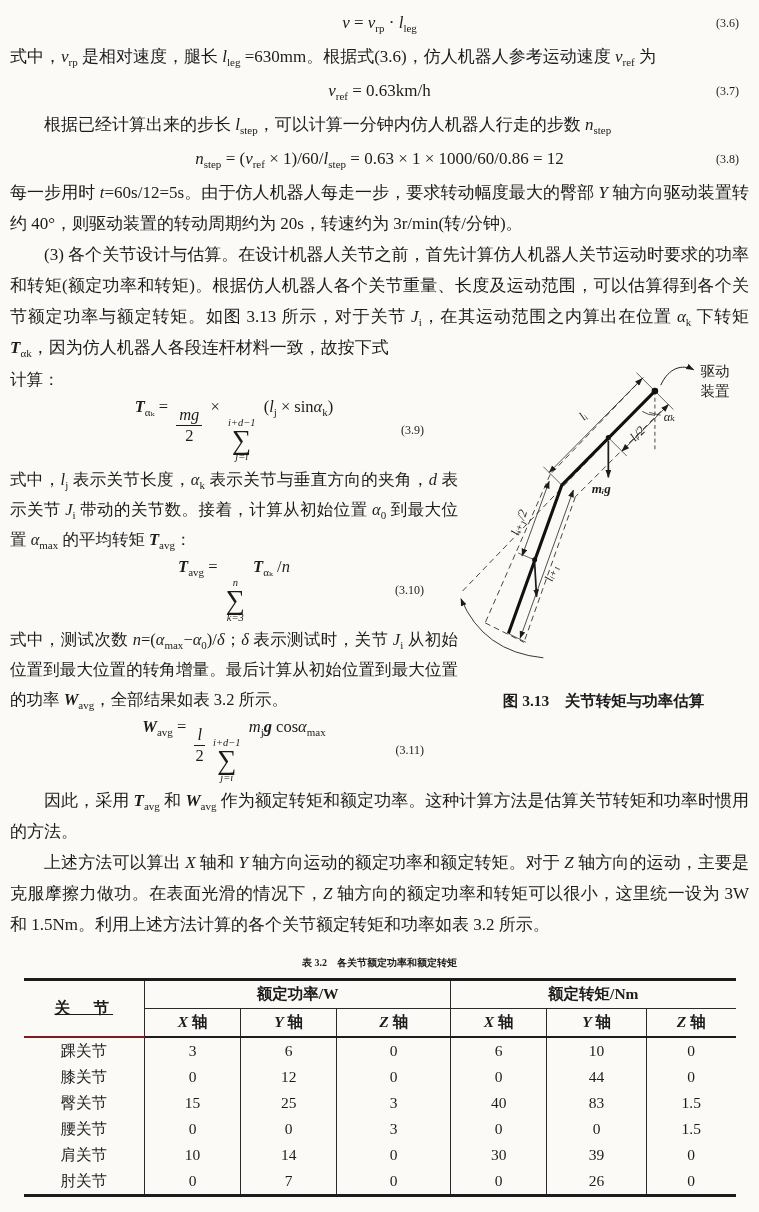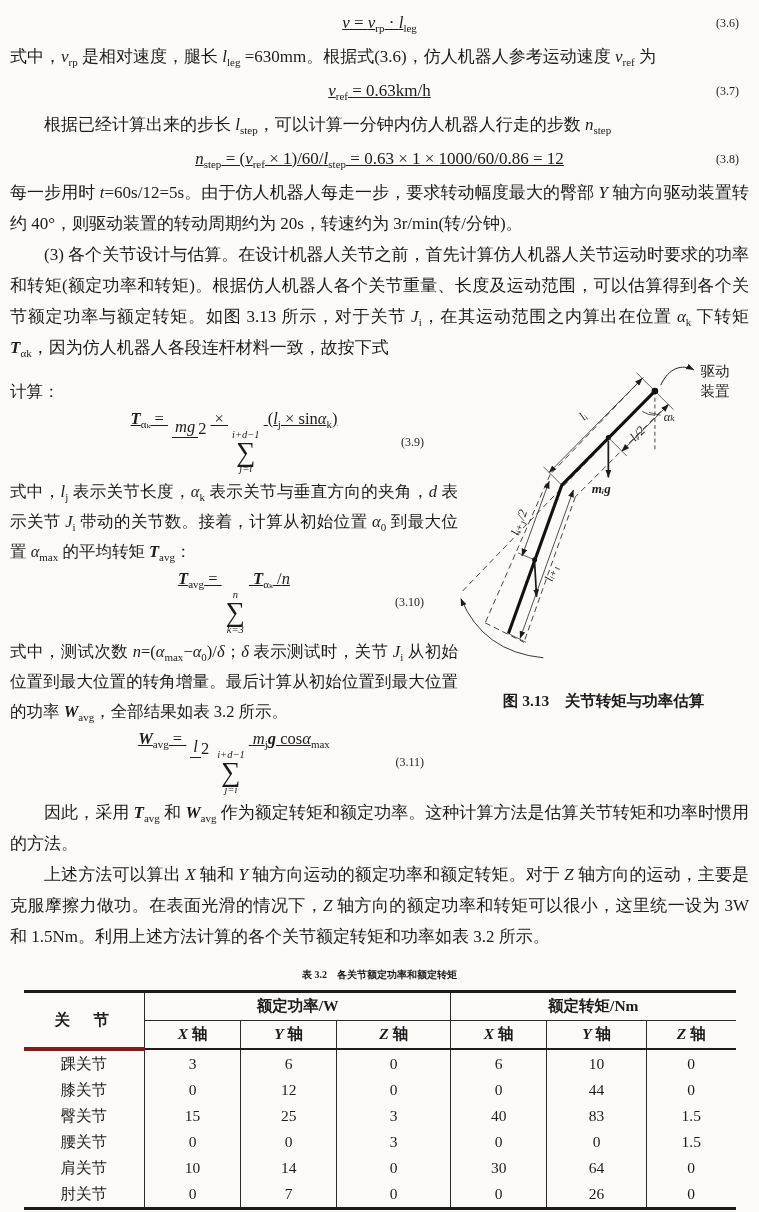--- a/index.html
+++ b/index.html
@@ -7,51 +7,51 @@
     width:759px;height:1212px;overflow:hidden;
     background:#fbfaf7;color:#1c1c1c;
     font-family:"Liberation Serif","DejaVu Serif",serif;
   }
   .page{position:relative;width:739px;padding:4px 10px 0 10px;}
   .para{font-size:17px;line-height:31px;margin:0;text-align:justify;}
   .indent{text-indent:2em;}
   i{font-style:italic;}
   sub{font-size:11px;line-height:0;}
   
-  .eqrow{position:relative;display:flex;justify-content:center;align-items:center;min-height:33px;margin:2px 0;font-size:17px;text-decoration:underline;}
+  .eqrow{position:relative;display:flex;justify-content:center;align-items:center;min-height:33px;margin:2px 0;font-size:17px;}
   .eqnum{position:absolute;right:10px;top:50%;transform:translateY(-50%);font-size:12px;}
   .col-left .eqnum{right:34px;}
-  .frac{display:inline-flex;flex-direction:row;align-items:center;vertical-align:-8px;margin:0 4px;line-height:1.1;}
+  .frac{display:inline-flex;flex-direction:column;align-items:center;vertical-align:-8px;margin:0 4px;line-height:1.1;}
   .fnum{border-bottom:1.4px solid #1c1c1c;padding:0 3px 1px;}
   .fden{padding-top:1px;}
   .sum{display:inline-flex;flex-direction:column;align-items:center;vertical-align:-14px;margin:0 4px;line-height:1;}
   .sum .slim{font-size:10.5px;font-style:italic;line-height:1.1;}
   .sum .ssig{font-size:27px;line-height:.85;font-style:normal;}
   
   .twocol{display:flex;align-items:flex-start;margin-top:2px;}
-  .col-left{width:448px;margin-top:12px;}
+  .col-left{width:448px;}
   .col-left .para{font-size:16.5px;line-height:30px;}
   .col-left .eqrow{font-size:16.5px;}
   .col-right{width:291px;margin-top:-6px;}
   .figcaption{font-weight:bold;font-size:15.5px;text-align:center;margin-top:2px;white-space:nowrap;}
   
   svg text{font-family:"Liberation Serif","DejaVu Serif",serif;fill:#1c1c1c;}
   .svglbl{font-size:13px;font-style:italic;}
   .svglbl-b{font-size:13.5px;font-style:italic;font-weight:bold;}
   .svgcjk{font-size:15px;font-style:normal;}
   
   .table-title{font-weight:bold;font-size:10px;text-align:center;margin:16px 0 8px 0;}
   table.dtable{border-collapse:collapse;width:712px;margin:0 auto;border-top:3px solid #1c1c1c;border-bottom:3px solid #1c1c1c;}
   .dtable th{font-weight:bold;font-size:15.5px;padding:3px 2px;}
   .dtable td{font-size:15.5px;padding:2px 2px;height:22px;}
   .dtable th,.dtable td{text-align:center;vertical-align:middle;}
   .vline{border-right:1px solid #2a2a2a;}
   .hline{border-bottom:1px solid #2a2a2a;margin-left:24px;}
   thead tr.axisrow th{border-bottom:2px solid #1c1c1c;}
-  th.jointhead{letter-spacing:4px;border-bottom:4px solid #7f1d1d;}
+  th.jointhead{letter-spacing:4px;border-bottom:2px solid #7f1d1d;text-decoration:underline;}
 </style>
 </head>
 <body>
 
 <div class="page">
 
   <div class="eqrow">
     <span><i>v</i> = <i>v</i><sub>rp</sub> · <i>l</i><sub>leg</sub></span>
     <span class="eqnum">(3.6)</span>
   </div>
@@ -248,21 +248,21 @@
         <td class="vline">0</td>
         <td class="vline">0</td>
         <td>1.5</td>
       </tr>
       <tr>
         <td class="vline">肩关节</td>
         <td class="vline">10</td>
         <td class="vline">14</td>
         <td class="vline">0</td>
         <td class="vline">30</td>
-        <td class="vline">64</td>
+        <td class="vline">39</td>
         <td>0</td>
       </tr>
       <tr>
         <td class="vline">肘关节</td>
         <td class="vline">0</td>
         <td class="vline">7</td>
         <td class="vline">0</td>
         <td class="vline">0</td>
         <td class="vline">26</td>
         <td>0</td>

